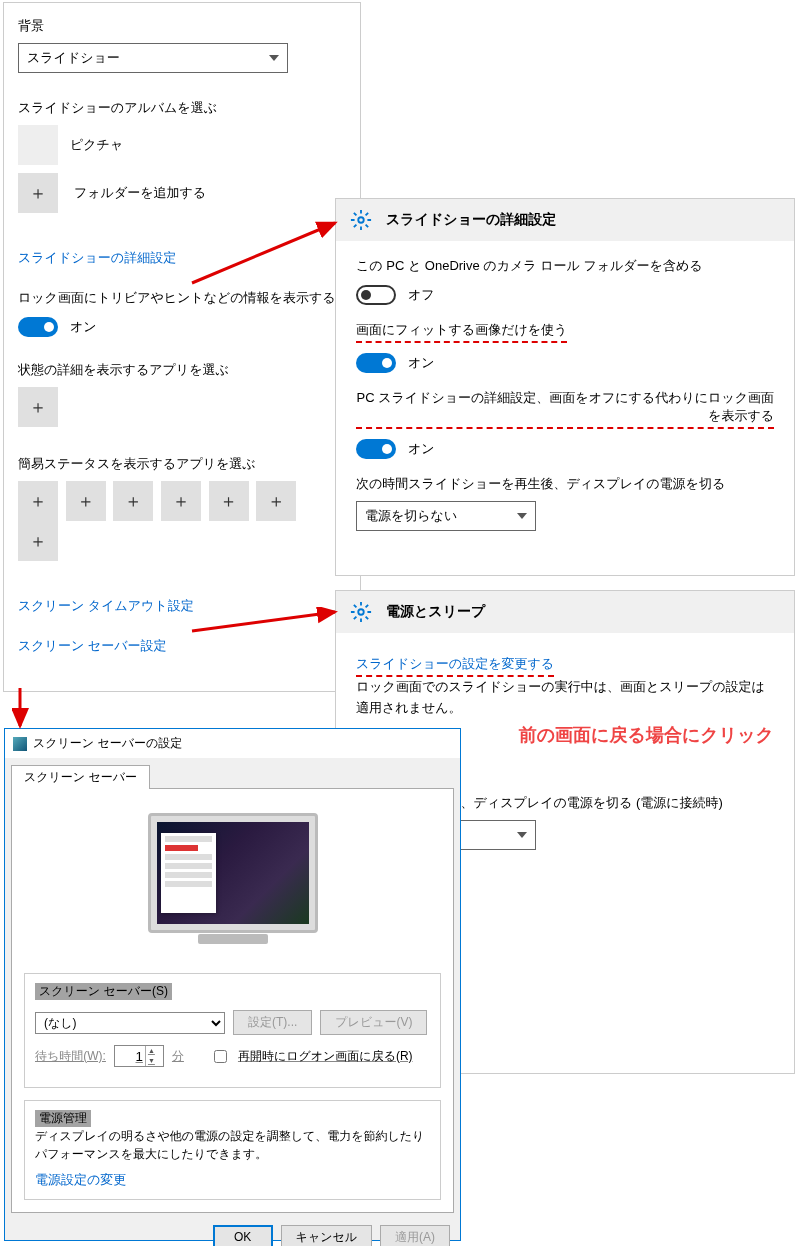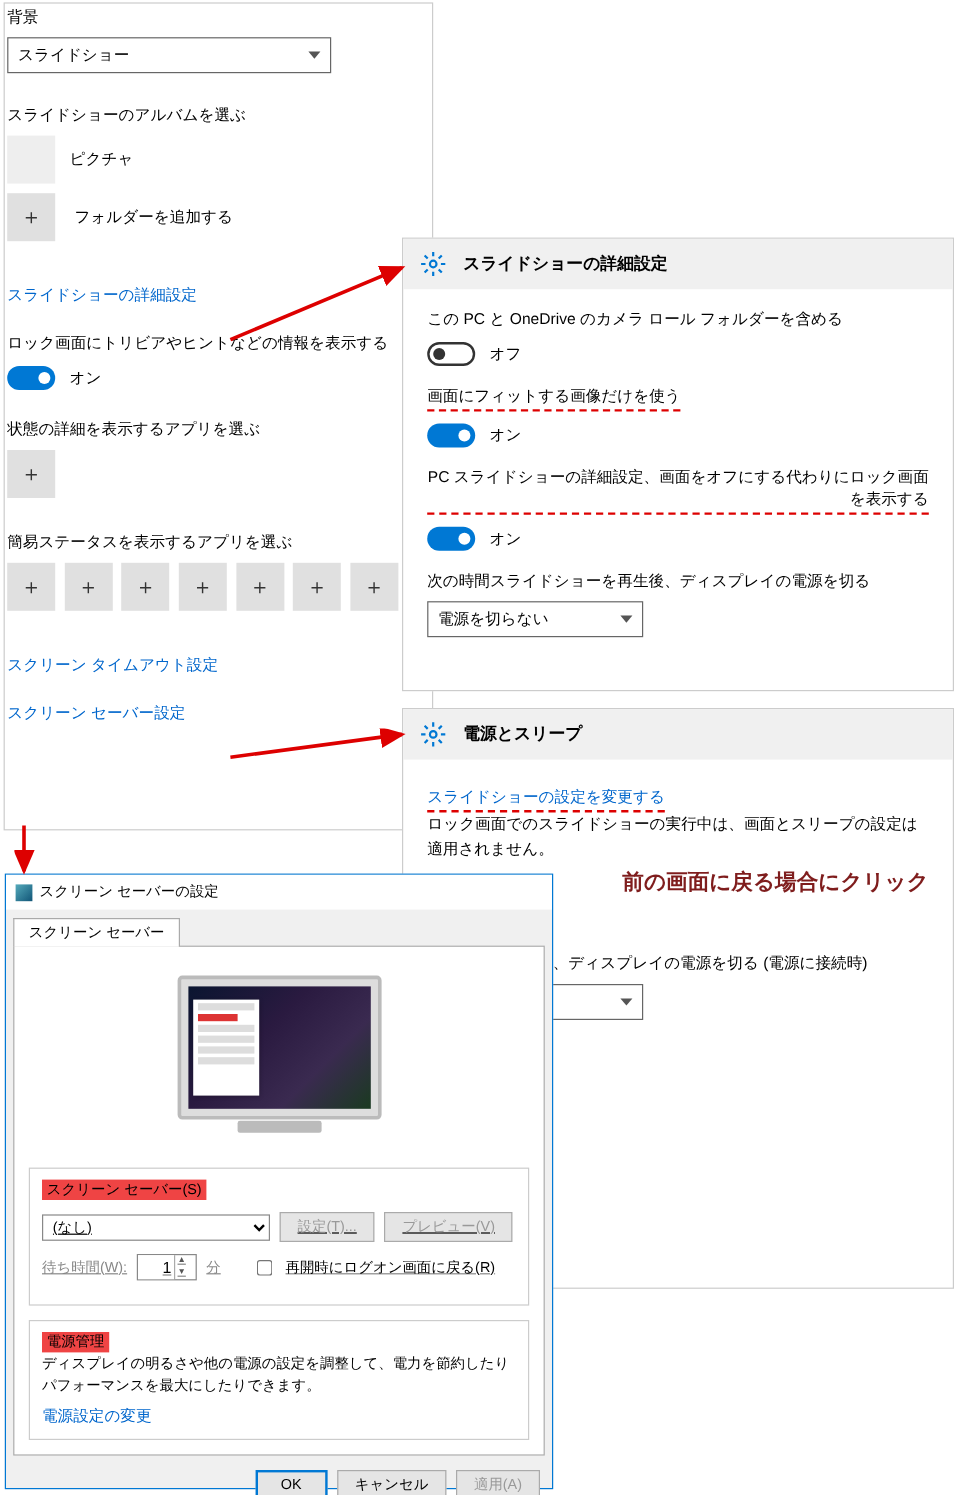--- a/index.html
+++ b/index.html
@@ -106,21 +106,21 @@
   }
   .heading2 {
     font-size: 20px;
     margin: 10px 0;
   }
   .arrow {
     position: absolute;
     pointer-events: none;
   }
   .red-text {
-    color: #7f1d1d;
+    color: #ef4444;
     font-weight: bold;
     font-size: 18px;
   }
 
   
   .dialog {
     position: absolute;
     background: #f0f0f0;
     border: 1px solid #0078d4;
     font-size: 12px;
@@ -150,21 +150,21 @@
     margin: 0 6px 6px;
     padding: 12px;
   }
   .group {
     border: 1px solid #ccc;
     padding: 10px;
     margin-top: 12px;
   }
   .group-title {
     margin-top: -18px;
-    background: #ef4444;
+    background: #a3a3a3;
     display: inline-block;
     padding: 0 4px;
     font-size: 12px;
   }
   .btn {
     border: 1px solid #aaa;
     background: #e5e5e5;
     padding: 3px 14px;
     font-size: 12px;
     cursor: pointer;
@@ -232,21 +232,21 @@
 
   .tree-icon {
     width: 14px; height: 14px;
     background: linear-gradient(135deg, #5ab, #157);
     display: inline-block;
   }
 </style>
 </head>
 <body>
 
-<div class="panel" style="left:3px; top:2px; width:358px; height:690px; padding:2px;">
+<div class="panel" style="left:3px; top:2px; width:358px; height:690px; padding:14px;">
   <div class="section-label">背景</div>
   <div class="dropdown" style="width:270px;">
     <span>スライドショー</span>
     <span class="chev"></span>
   </div>
 
   <div style="height:26px;"></div>
   <div class="section-label">スライドショーのアルバムを選ぶ</div>
   <div class="row" style="margin:8px 0;">
     <div class="thumb-box"></div>
@@ -382,21 +382,21 @@
               <div class="mini-line"></div>
               <div class="mini-line"></div>
               <div class="mini-line"></div>
             </div>
           </div>
         </div>
       </div>
 
       <div class="group">
         <div class="group-title">スクリーン セーバー(S)</div>
-        <div class="row" style="gap:8px;text-decoration:underline;">
+        <div class="row" style="gap:8px;">
           <select style="width:190px;">
             <option>(なし)</option>
           </select>
           <span class="btn disabled">設定(T)...</span>
           <span class="btn disabled">プレビュー(V)</span>
         </div>
         <div class="row" style="gap:8px;color:#888;text-decoration:underline;">
           <span>待ち時間(W):</span>
           <div class="spinner">
             <input value="1" style="">

